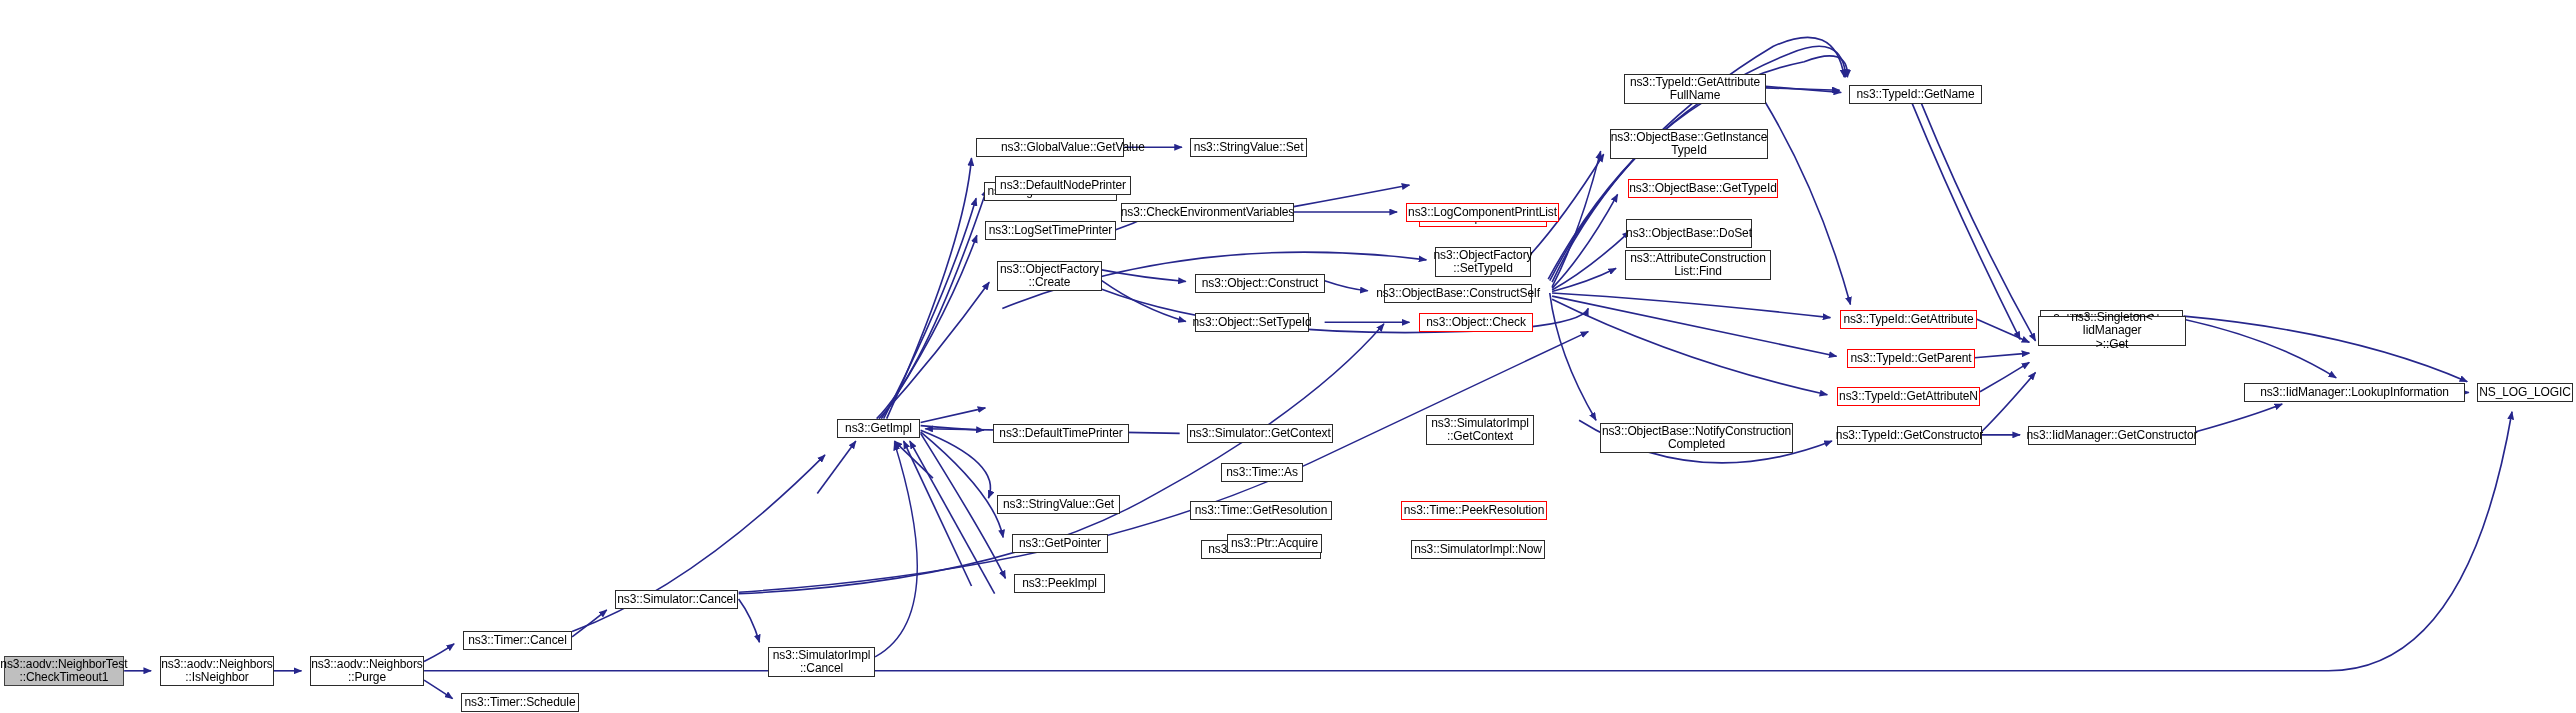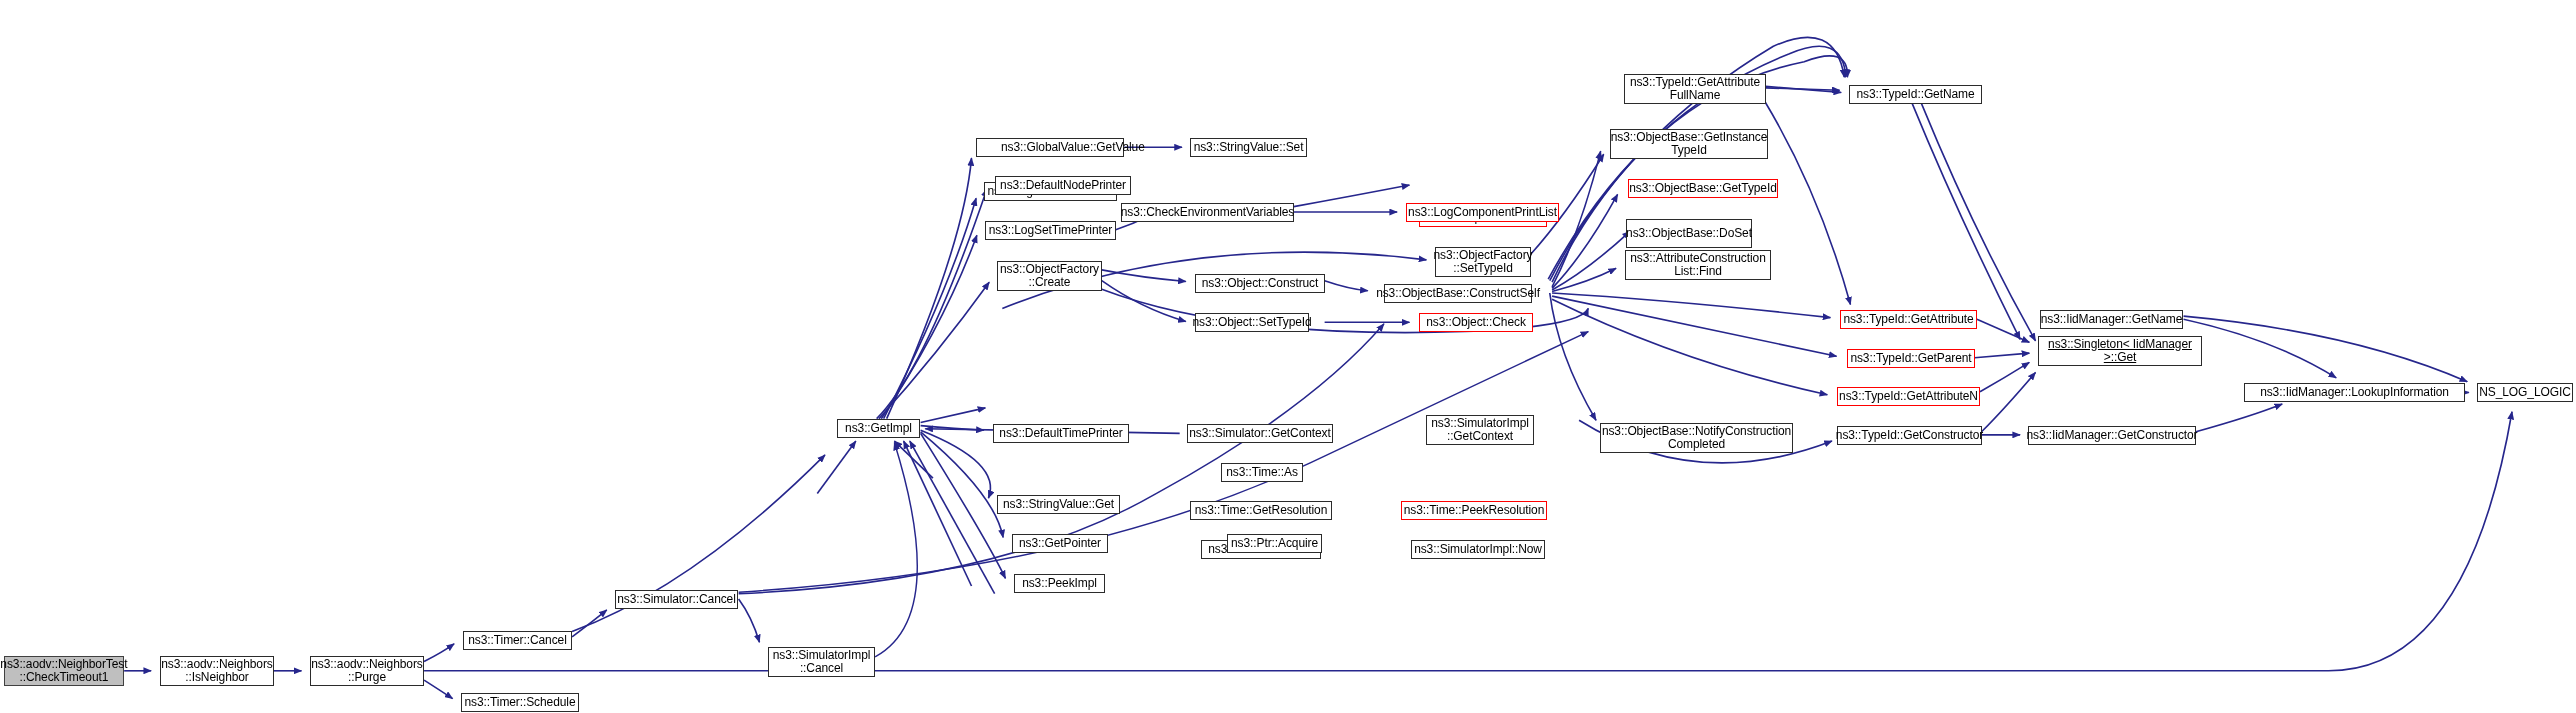--- a/index.html
+++ b/index.html
@@ -182,20 +182,20 @@
   <div class="node" style="left:1625px;top:250px;width:146px;height:30px;">ns3::AttributeConstruction
 List::Find</div>
   <div class="node" style="left:1600px;top:423px;width:193px;height:30px;">ns3::ObjectBase::NotifyConstruction
 Completed</div>
   <div class="node" style="left:1849px;top:85px;width:133px;height:18.5px;">ns3::TypeId::GetName</div>
   <div class="node red" style="left:1840px;top:310px;width:137px;height:18.5px;">ns3::TypeId::GetAttribute</div>
   <div class="node red" style="left:1847px;top:349px;width:128px;height:18.5px;">ns3::TypeId::GetParent</div>
   <div class="node red" style="left:1837px;top:387px;width:143px;height:18.5px;">ns3::TypeId::GetAttributeN</div>
   <div class="node" style="left:1837px;top:426px;width:145px;height:18.5px;">ns3::TypeId::GetConstructor</div>
   <div class="node" style="left:2040px;top:310px;width:143px;height:18.5px;">ns3::IidManager::GetName</div>
-  <div class="node" style="left:2038px;top:336px;width:164px;height:30px;text-decoration:underline;">ns3::Singleton&lt; IidManager
+  <div class="node" style="left:2038px;top:316px;width:148px;height:30px;">ns3::Singleton&lt; IidManager
 &gt;::Get</div>
   <div class="node" style="left:2028px;top:426px;width:168px;height:18.5px;">ns3::IidManager::GetConstructor</div>
   <div class="node" style="left:2244px;top:383px;width:221px;height:18.5px;">ns3::IidManager::LookupInformation</div>
   <div class="node" style="left:2477px;top:383px;width:96px;height:18.5px;">NS_LOG_LOGIC</div>
 
 </div>
 
 
 </body></html>

